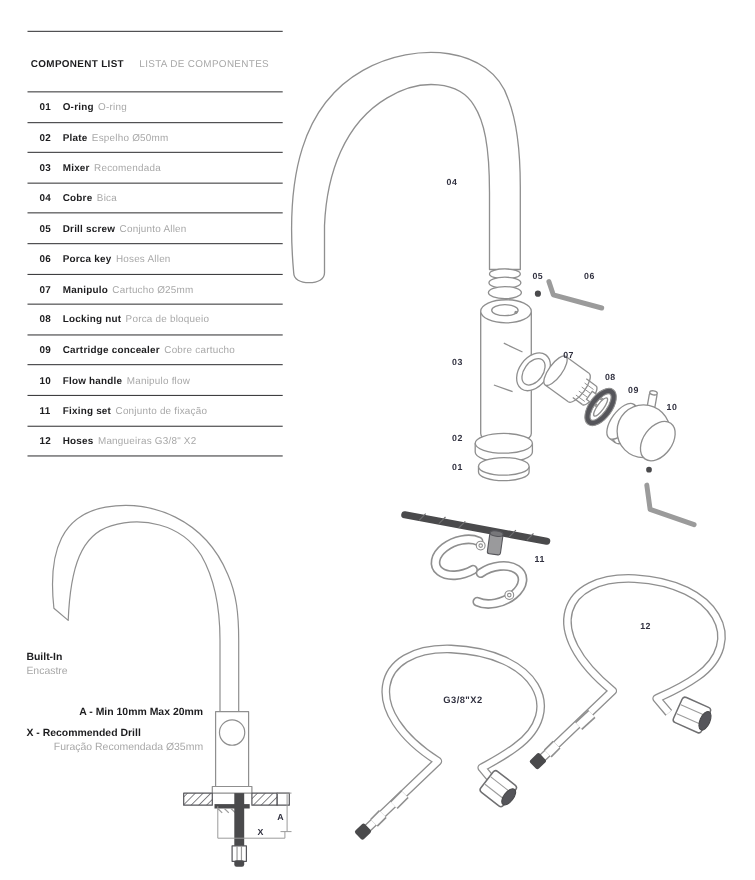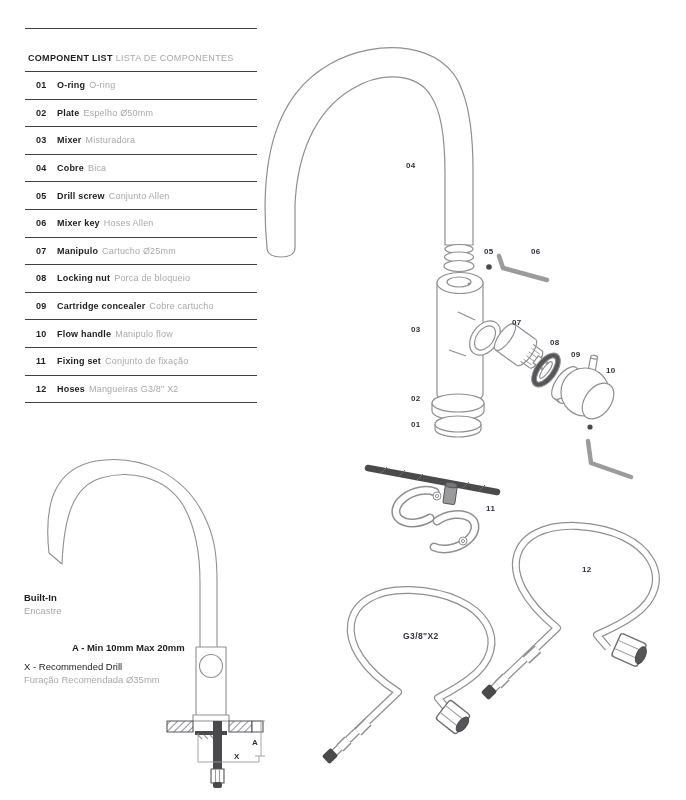--- a/index.html
+++ b/index.html
@@ -1,38 +1,38 @@
 <!DOCTYPE html>
 <html><head>
 <meta charset="utf-8">
 <style>
   html,body{margin:0;padding:0;background:#fff;}
   .page{position:relative;width:686px;height:800px;background:#fff;overflow:hidden;
         font-family:"Liberation Sans",sans-serif;color:#1d1d1f;}
   
   .component-list{position:absolute;left:25px;top:28px;width:232px;border-top:1px solid #3f3f41;}
   .list-header{height:34px;border-bottom:1px solid #3f3f41;display:flex;align-items:flex-end;
-               gap:3px;padding:0 0 8px 3px;font-size:9px;letter-spacing:.3px;}
+               gap:14px;padding:0 0 20px 3px;font-size:9px;letter-spacing:.3px;}
   .t-en{font-weight:bold;color:#1d1d1f;}
   .t-pt{color:#a8a8a8;}
   .row{height:26.6px;border-bottom:1px solid #3f3f41;display:flex;align-items:center;
        padding-left:11px;font-size:9px;letter-spacing:.2px;}
   .num{width:21px;font-weight:bold;flex:none;}
   .name{font-weight:bold;margin-right:4px;white-space:nowrap;}
   .desc{color:#a8a8a8;white-space:nowrap;}
   
   .plabel{position:absolute;font-size:8px;font-weight:bold;color:#30303f;letter-spacing:.4px;}
   .plabel.big{font-size:8.5px;}
   
   .builtin-notes{position:absolute;left:24px;top:591px;font-size:9.5px;line-height:13px;}
   .bn-title{font-weight:bold;}
   .bn-sub{color:#a8a8a8;}
   .bn-dim-a{font-weight:bold;margin-top:24px;margin-left:48px;}
-  .bn-dim-x{font-weight:normal;margin-top:6px;}
-  .bn-dim-x-pt{color:#a8a8a8;}
+  .bn-dim-x{font-weight:bold;margin-top:6px;}
+  .bn-dim-x-pt{color:#a8a8a8;text-align:right;}
   svg.art{position:absolute;left:0;top:0;}
 </style>
 </head>
 <body>
 
 <div class="page">
 
   <svg class="art" width="686" height="800" viewBox="0 0 686 800">
     <defs>
       <pattern id="hatch" patternUnits="userSpaceOnUse" width="5" height="5" patternTransform="rotate(45)">
@@ -216,35 +216,35 @@
         <span class="desc">O-ring</span>
       </div>
     <div class="row">
         <span class="num">02</span>
         <span class="name">Plate</span>
         <span class="desc">Espelho Ø50mm</span>
       </div>
     <div class="row">
         <span class="num">03</span>
         <span class="name">Mixer</span>
-        <span class="desc">Misturadora</span>
+        <span class="desc">Recomendada</span>
       </div>
     <div class="row">
         <span class="num">04</span>
         <span class="name">Cobre</span>
         <span class="desc">Bica</span>
       </div>
     <div class="row">
         <span class="num">05</span>
         <span class="name">Drill screw</span>
         <span class="desc">Conjunto Allen</span>
       </div>
     <div class="row">
         <span class="num">06</span>
-        <span class="name">Mixer key</span>
+        <span class="name">Porca key</span>
         <span class="desc">Hoses Allen</span>
       </div>
     <div class="row">
         <span class="num">07</span>
         <span class="name">Manipulo</span>
         <span class="desc">Cartucho Ø25mm</span>
       </div>
     <div class="row">
         <span class="num">08</span>
         <span class="name">Locking nut</span>

